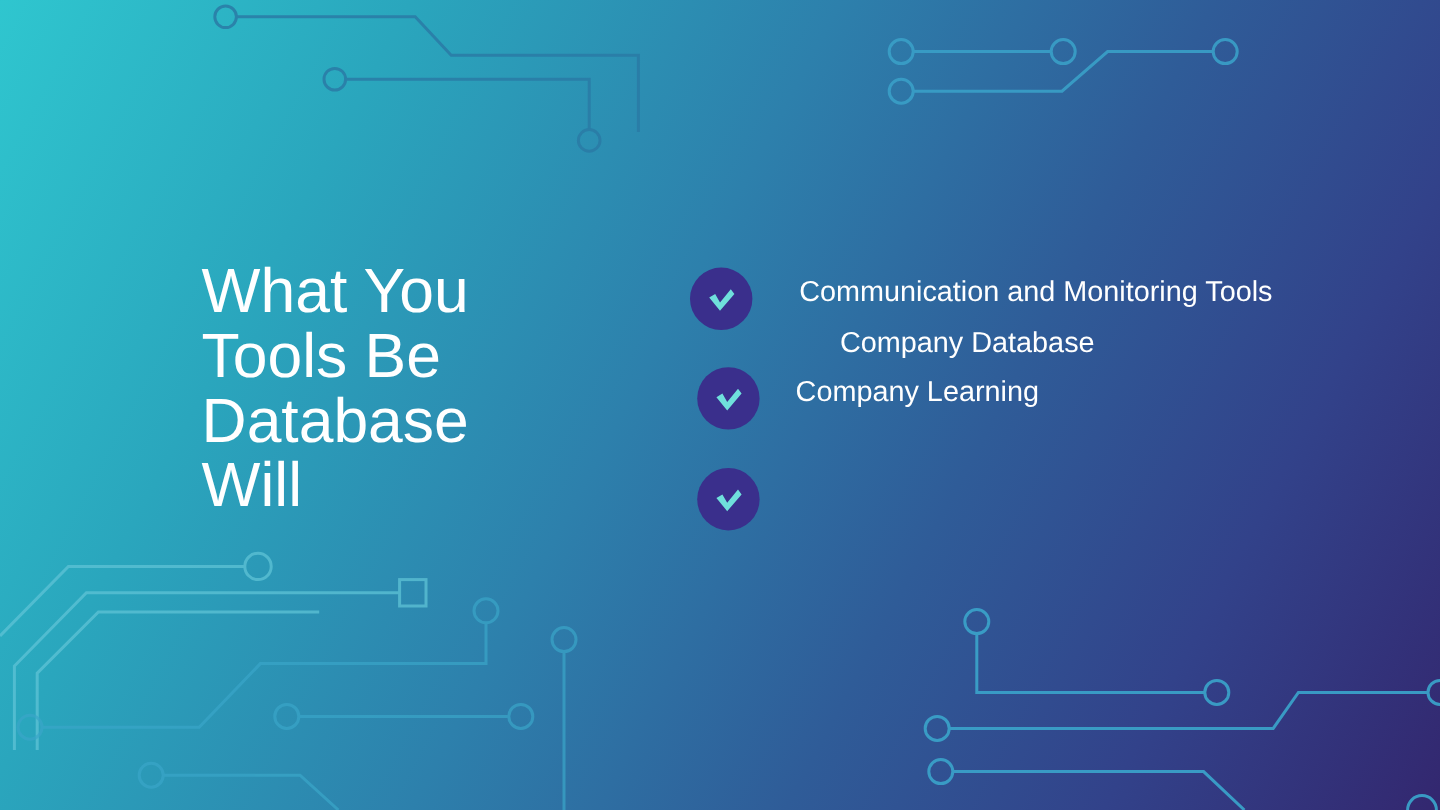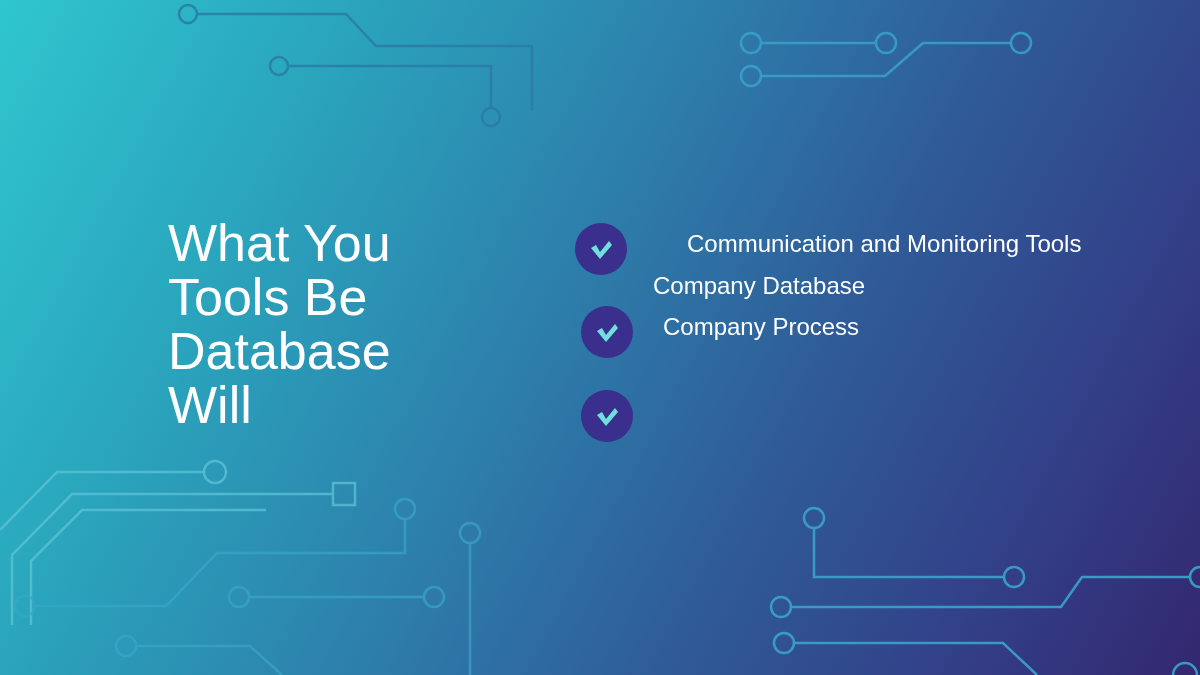--- a/index.html
+++ b/index.html
@@ -98,17 +98,17 @@
     <svg viewBox="0 0 28 28">
       <path d="M4 13 L9 10 L13 17 L22 6 L25 10 L13 24 Z" fill="#6fe0dc"></path>
     </svg>
   </div>
   <div class="check" style="left:581px; top:390px;">
     <svg viewBox="0 0 28 28">
       <path d="M4 13 L9 10 L13 17 L22 6 L25 10 L13 24 Z" fill="#6fe0dc"></path>
     </svg>
   </div>
 
-  <p class="item" style="left:687px; top:230px;"> Communication and Monitoring Tools</p>
-  <p class="item" style="left:653px; top:272px;">Company Database</p>
-  <p class="item" style="left:663px; top:313px;">Company Process</p>
+  <p class="item" style="left:666px; top:230px;"> Communication and Monitoring Tools</p>
+  <p class="item" style="left:700px; top:272px;">Company Database</p>
+  <p class="item" style="left:663px; top:313px;">Company Learning</p>
 
 </div>
 
 </body></html>

